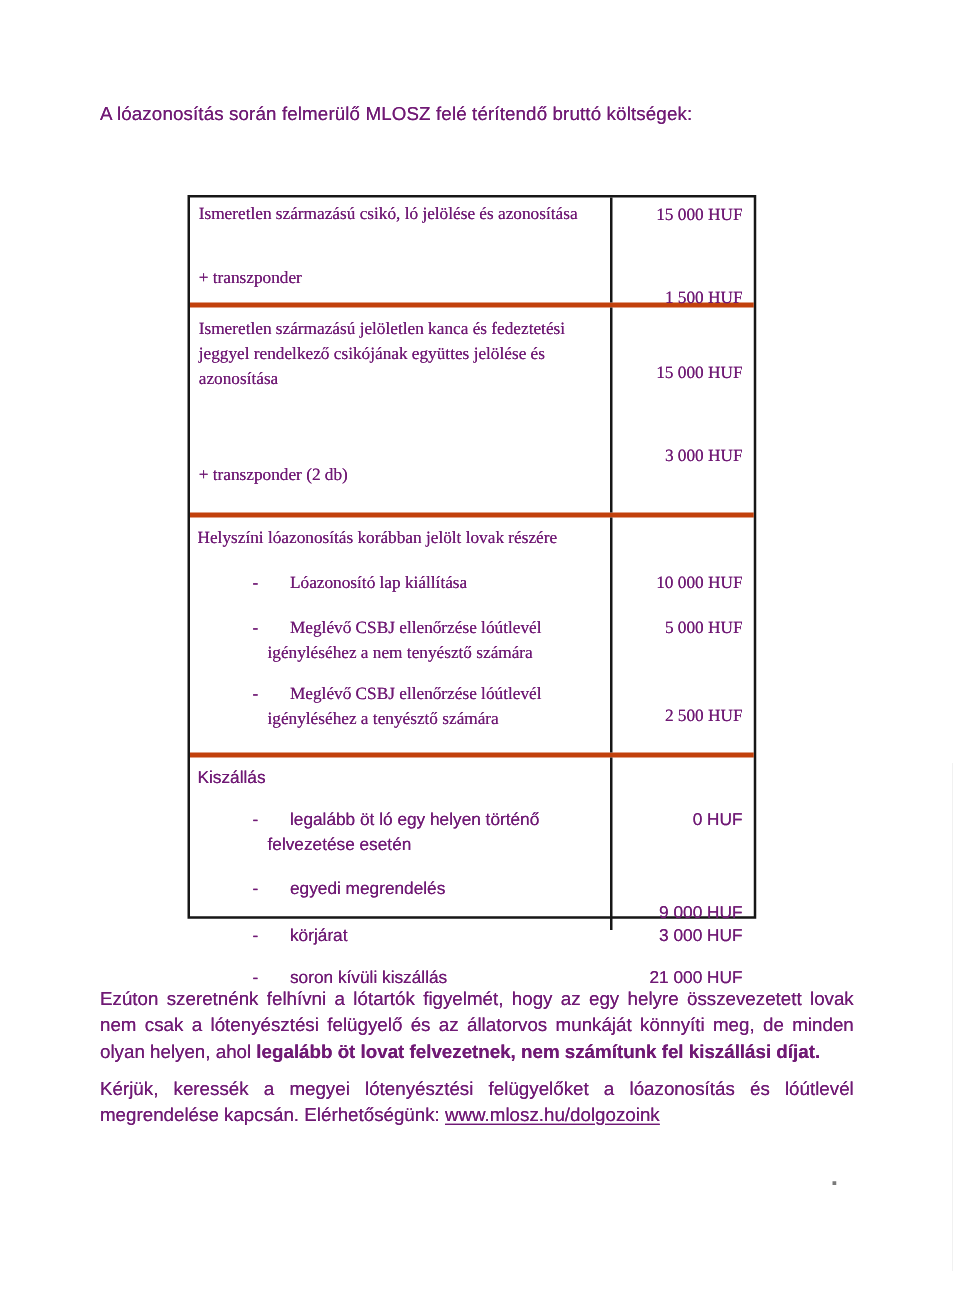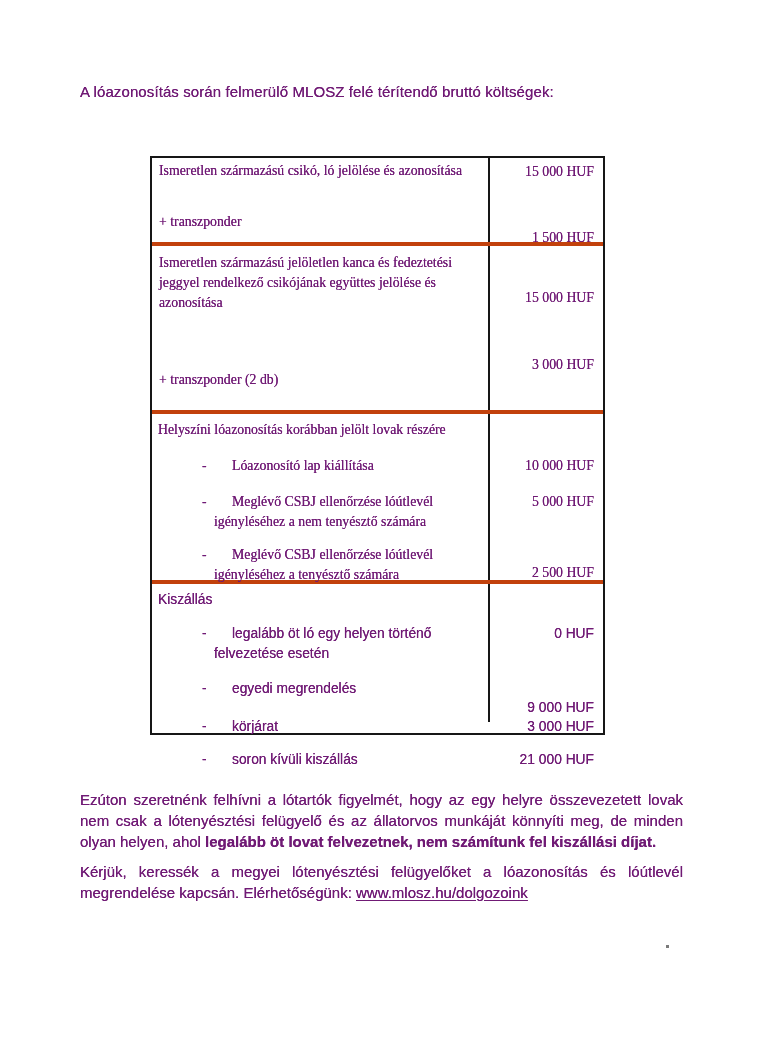--- a/index.html
+++ b/index.html
@@ -27,21 +27,21 @@
     left: 150px; top: 156px;
     width: 455px; height: 579px;
     border: 2px solid #161616;
     font-size: 13.8px;
     line-height: 20px;
   }
   .fee-row { position: relative; width: 100%; }
   .fee-row.bordered { border-bottom: 4px solid #c2410c; font-family: Liberation Serif, serif; }
   .row-1 { height: 88px; }
   .row-2 { height: 168px; }
-  .row-3 { height: 170px; }
+  .row-3 { height: 192px; }
   .row-4 { height: 138px; }
   .col-divider {
     position: absolute;
     left: 336px; top: 0; bottom: 0;
     width: 2px; background: #161616;
   }
   .cell-text { position: absolute; left: 7px; }
   .service-text { width: 325px; padding-right: 4px; }
   .price {
     position: absolute;

